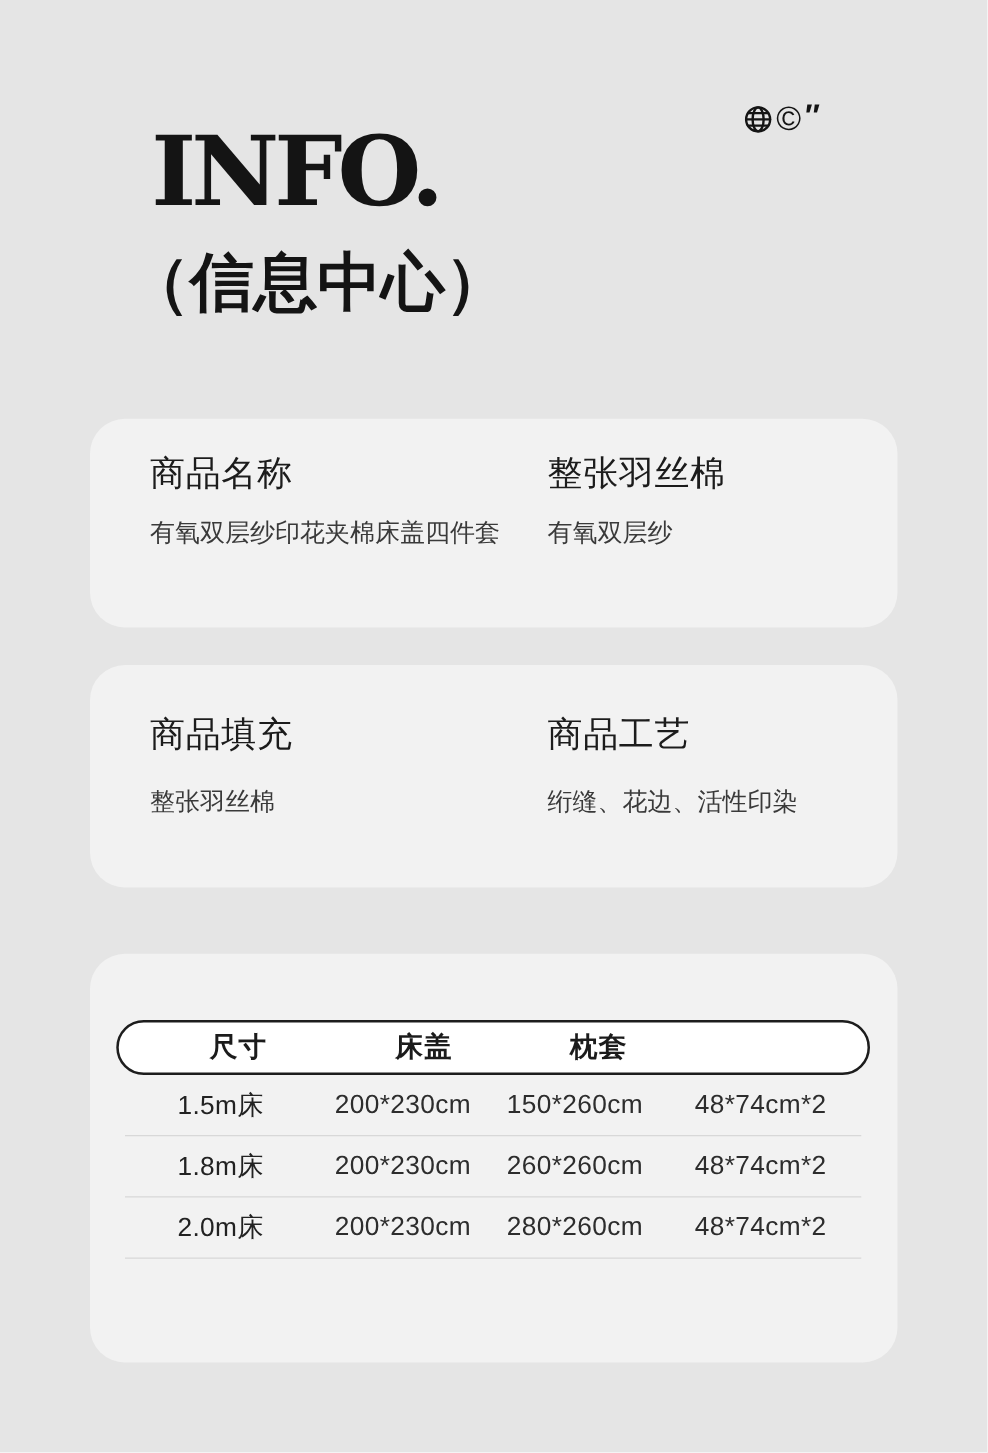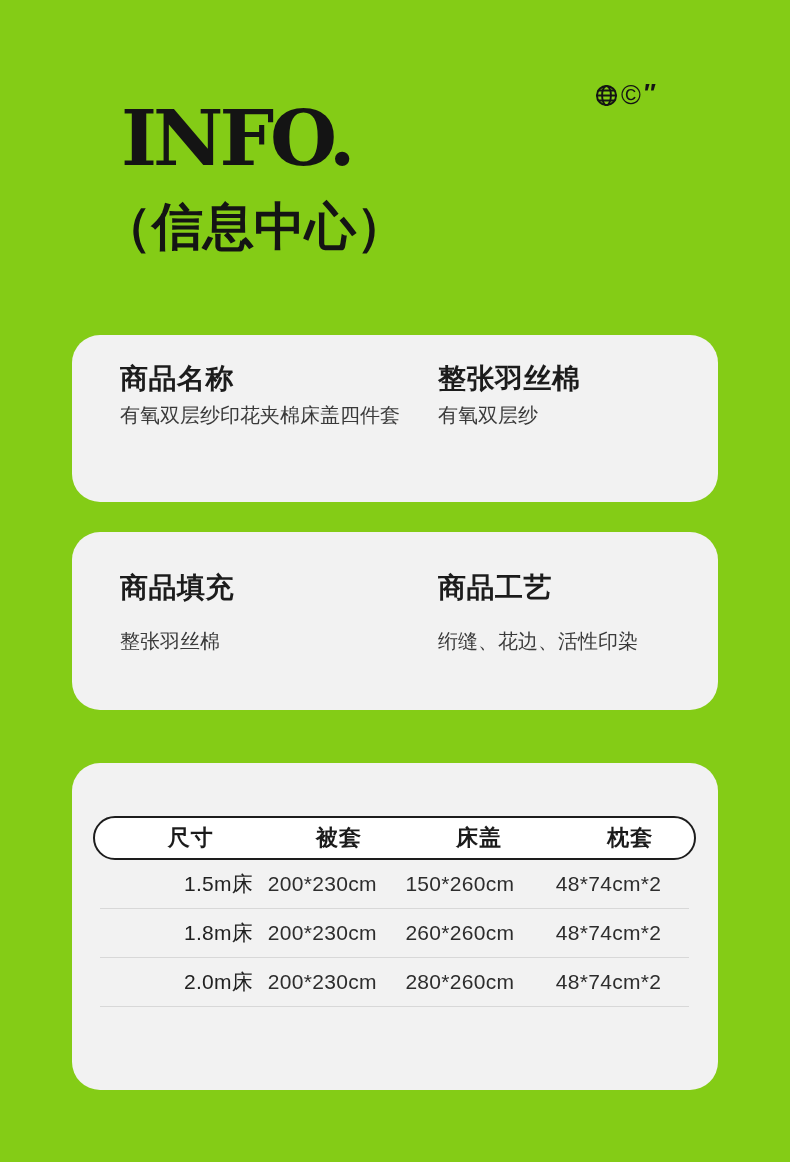--- a/index.html
+++ b/index.html
@@ -4,21 +4,21 @@
 <style>
   html, body {
     margin: 0;
     padding: 0;
     background: #ffffff;
   }
   .page {
     position: relative;
     width: 790px;
     height: 1162px;
-    background: #84cc16;
+    background: #e5e5e5;
     overflow: hidden;
     font-family: "Liberation Sans", "DejaVu Sans", sans-serif;
   }
 
   
   .info-title {
     position: absolute;
     left: 121px;
     top: 100px;
     font-family: "DejaVu Serif", "Liberation Serif", serif;
@@ -86,34 +86,34 @@
   #card-2 { top: 532px; height: 178px; }
   #card-3 { top: 763px; height: 327px; }
 
   .field { position: absolute; }
   .field-a { left: 48px; }
   .field-b { left: 366px; }
   #card-1 .field { top: 26px; }
   #card-2 .field { top: 38px; }
   .field-label {
     font-size: 28px;
-    font-weight: 700;
+    font-weight: 400;
     letter-spacing: 0.5px;
     line-height: 1.3;
     color: #1c1c1c;
     white-space: nowrap;
   }
   .field-value {
     font-size: 20px;
     font-weight: 400;
     letter-spacing: 0px;
     color: #3a3a3a;
     white-space: nowrap;
   }
-  #card-1 .field-value { margin-top: 5px; }
+  #card-1 .field-value { margin-top: 16px; }
   #card-2 .field-value { margin-top: 22px; }
 
   
   .size-table {
     position: absolute;
     left: 21px;
     right: 22px;
     top: 53px;
   }
   .size-header {
@@ -142,21 +142,21 @@
     border-bottom: 1px solid #d8d8d8;
   }
   .size-row .cell {
     text-align: center;
     font-size: 21px;
     font-weight: 400;
     color: #2d2d2d;
     letter-spacing: 0.3px;
     white-space: nowrap;
   }
-  .size-row .cell-size { color: #222222; text-align: right; }
+  .size-row .cell-size { color: #222222; }
 </style>
 </head>
 <body>
 
 <div class="page">
 
   <div class="info-title">INFO.</div>
   <div class="info-subtitle">（信息中心）</div>
 
   <div class="brand-icons">
@@ -194,21 +194,20 @@
       <div class="field-label">商品工艺</div>
       <div class="field-value">绗缝、花边、活性印染</div>
     </div>
   </div>
 
   <div class="card" id="card-3">
     <div class="size-table">
 
       <div class="size-header">
         <div class="cell">尺寸</div>
-        <div class="cell">被套</div>
         <div class="cell">床盖</div>
         <div class="cell">枕套</div>
       </div>
 
       <div class="size-row">
         <div class="cell cell-size">1.5m床</div>
         <div class="cell">200*230cm</div>
         <div class="cell">150*260cm</div>
         <div class="cell">48*74cm*2</div>
       </div>

